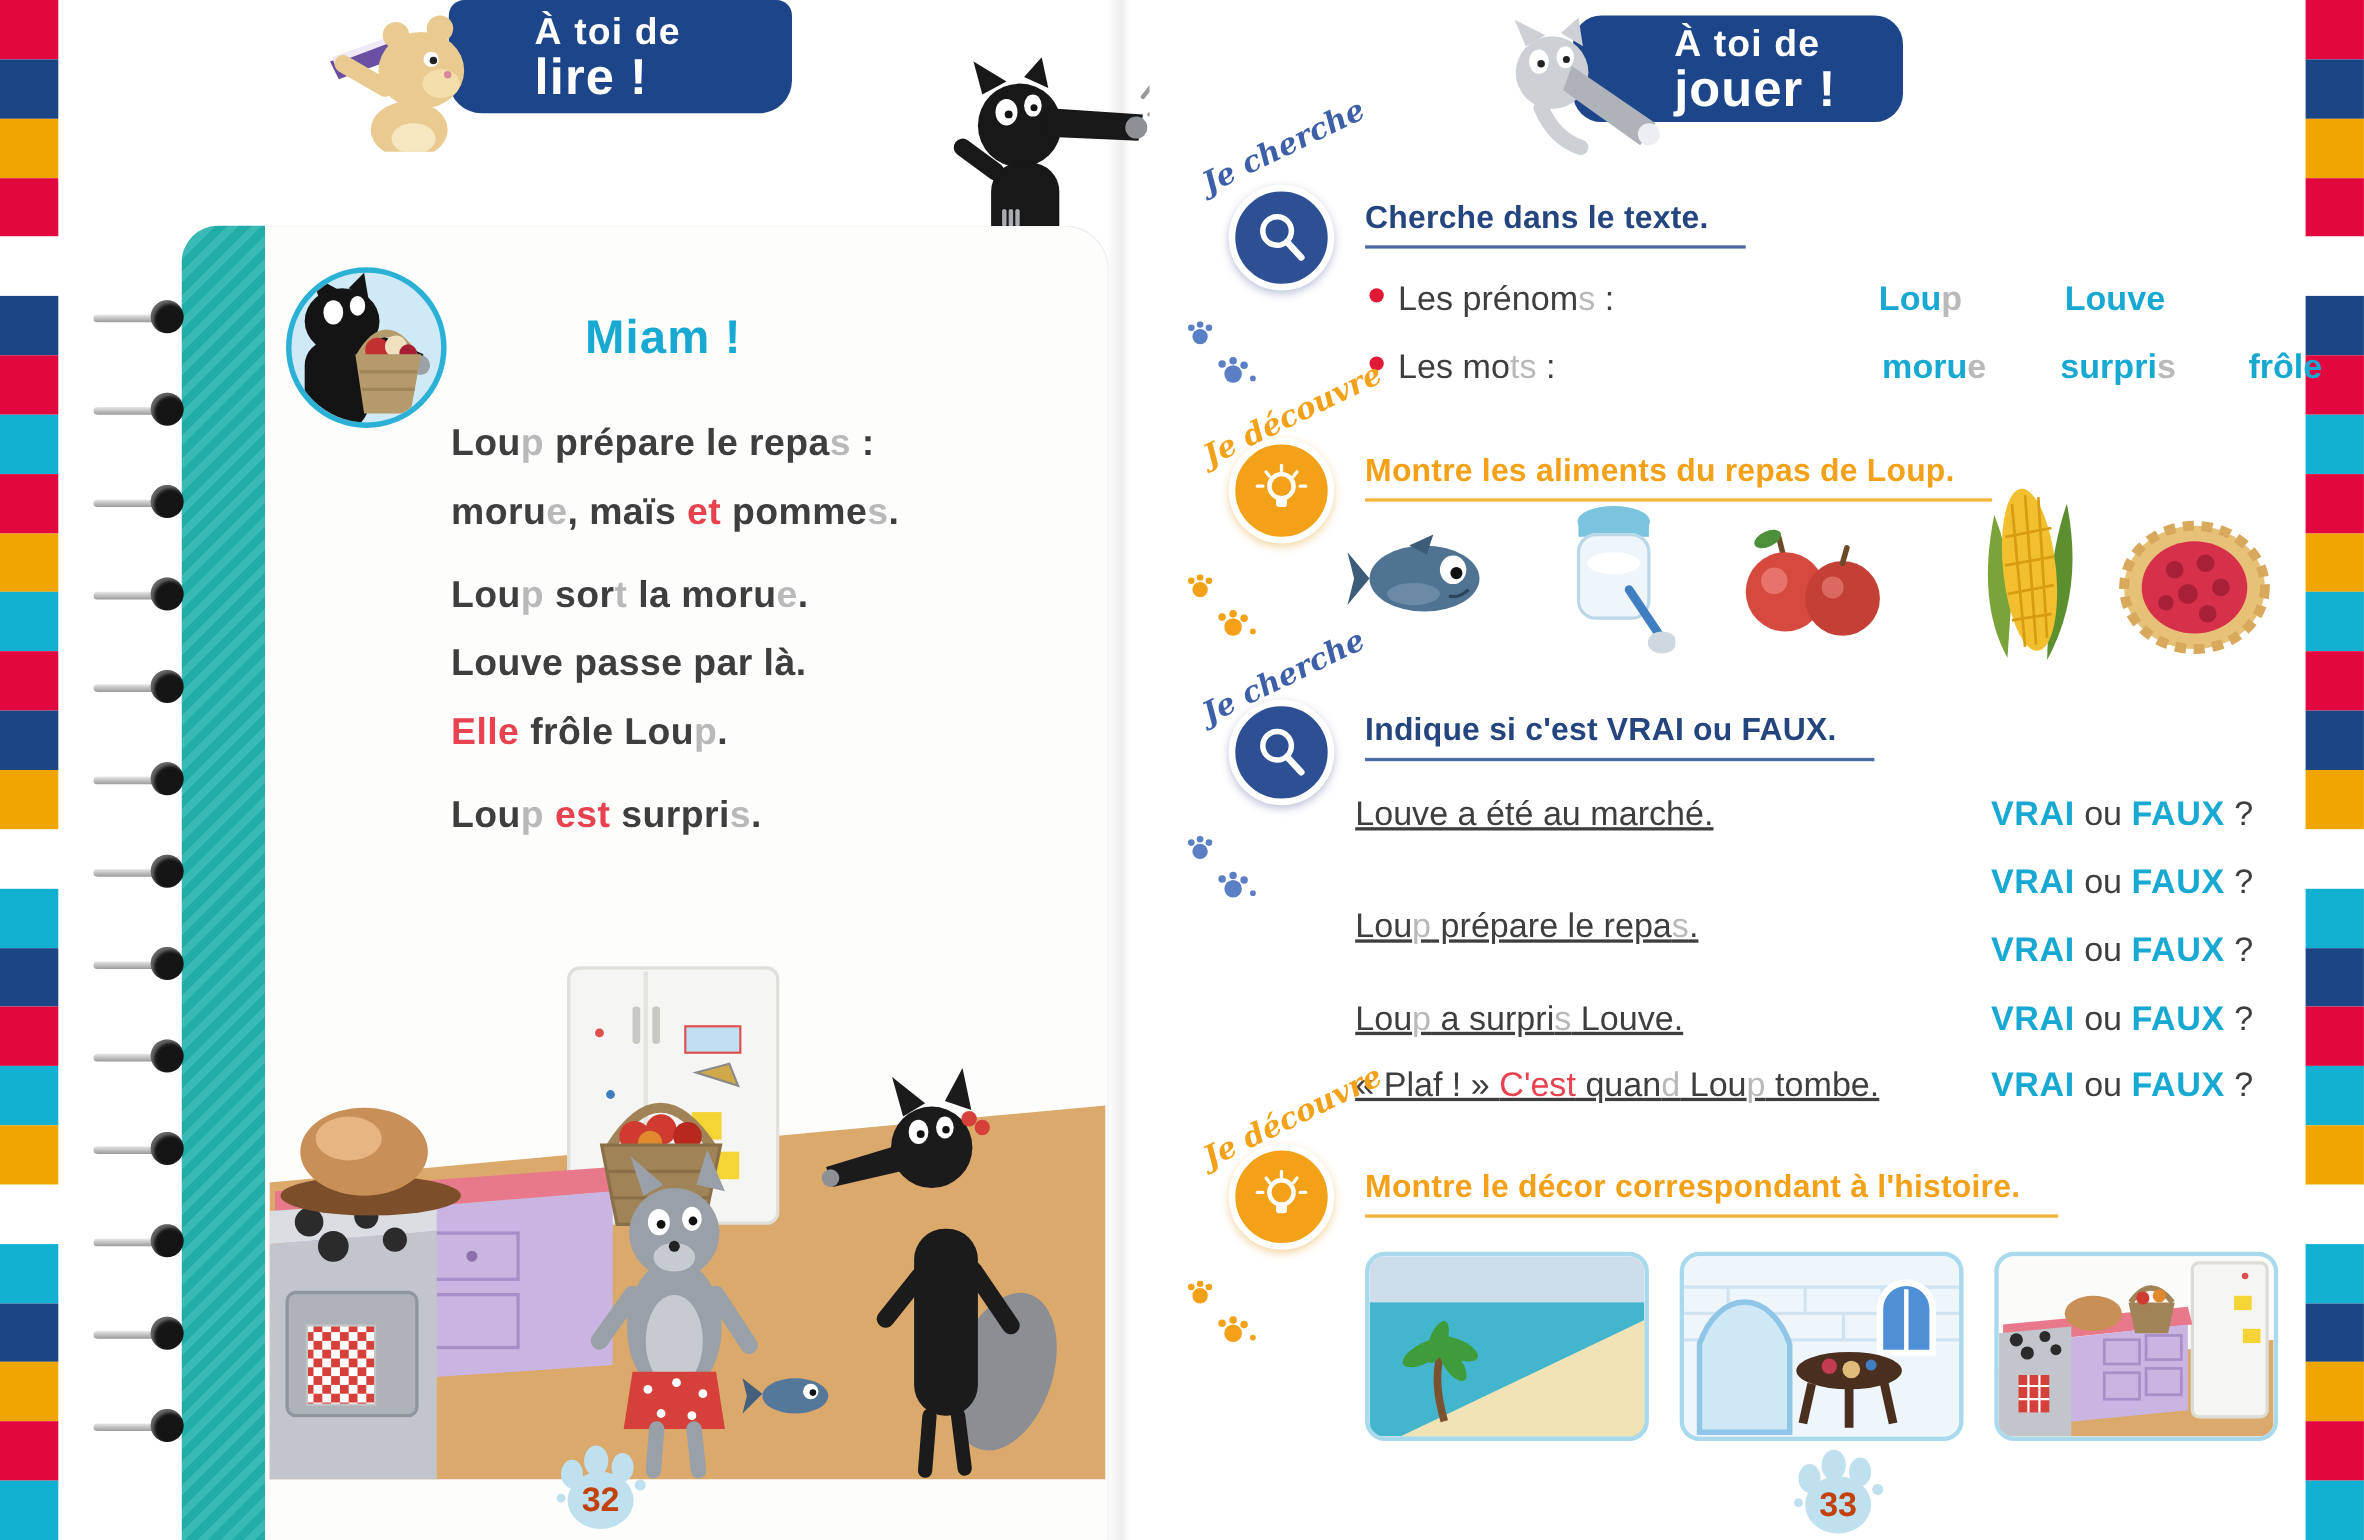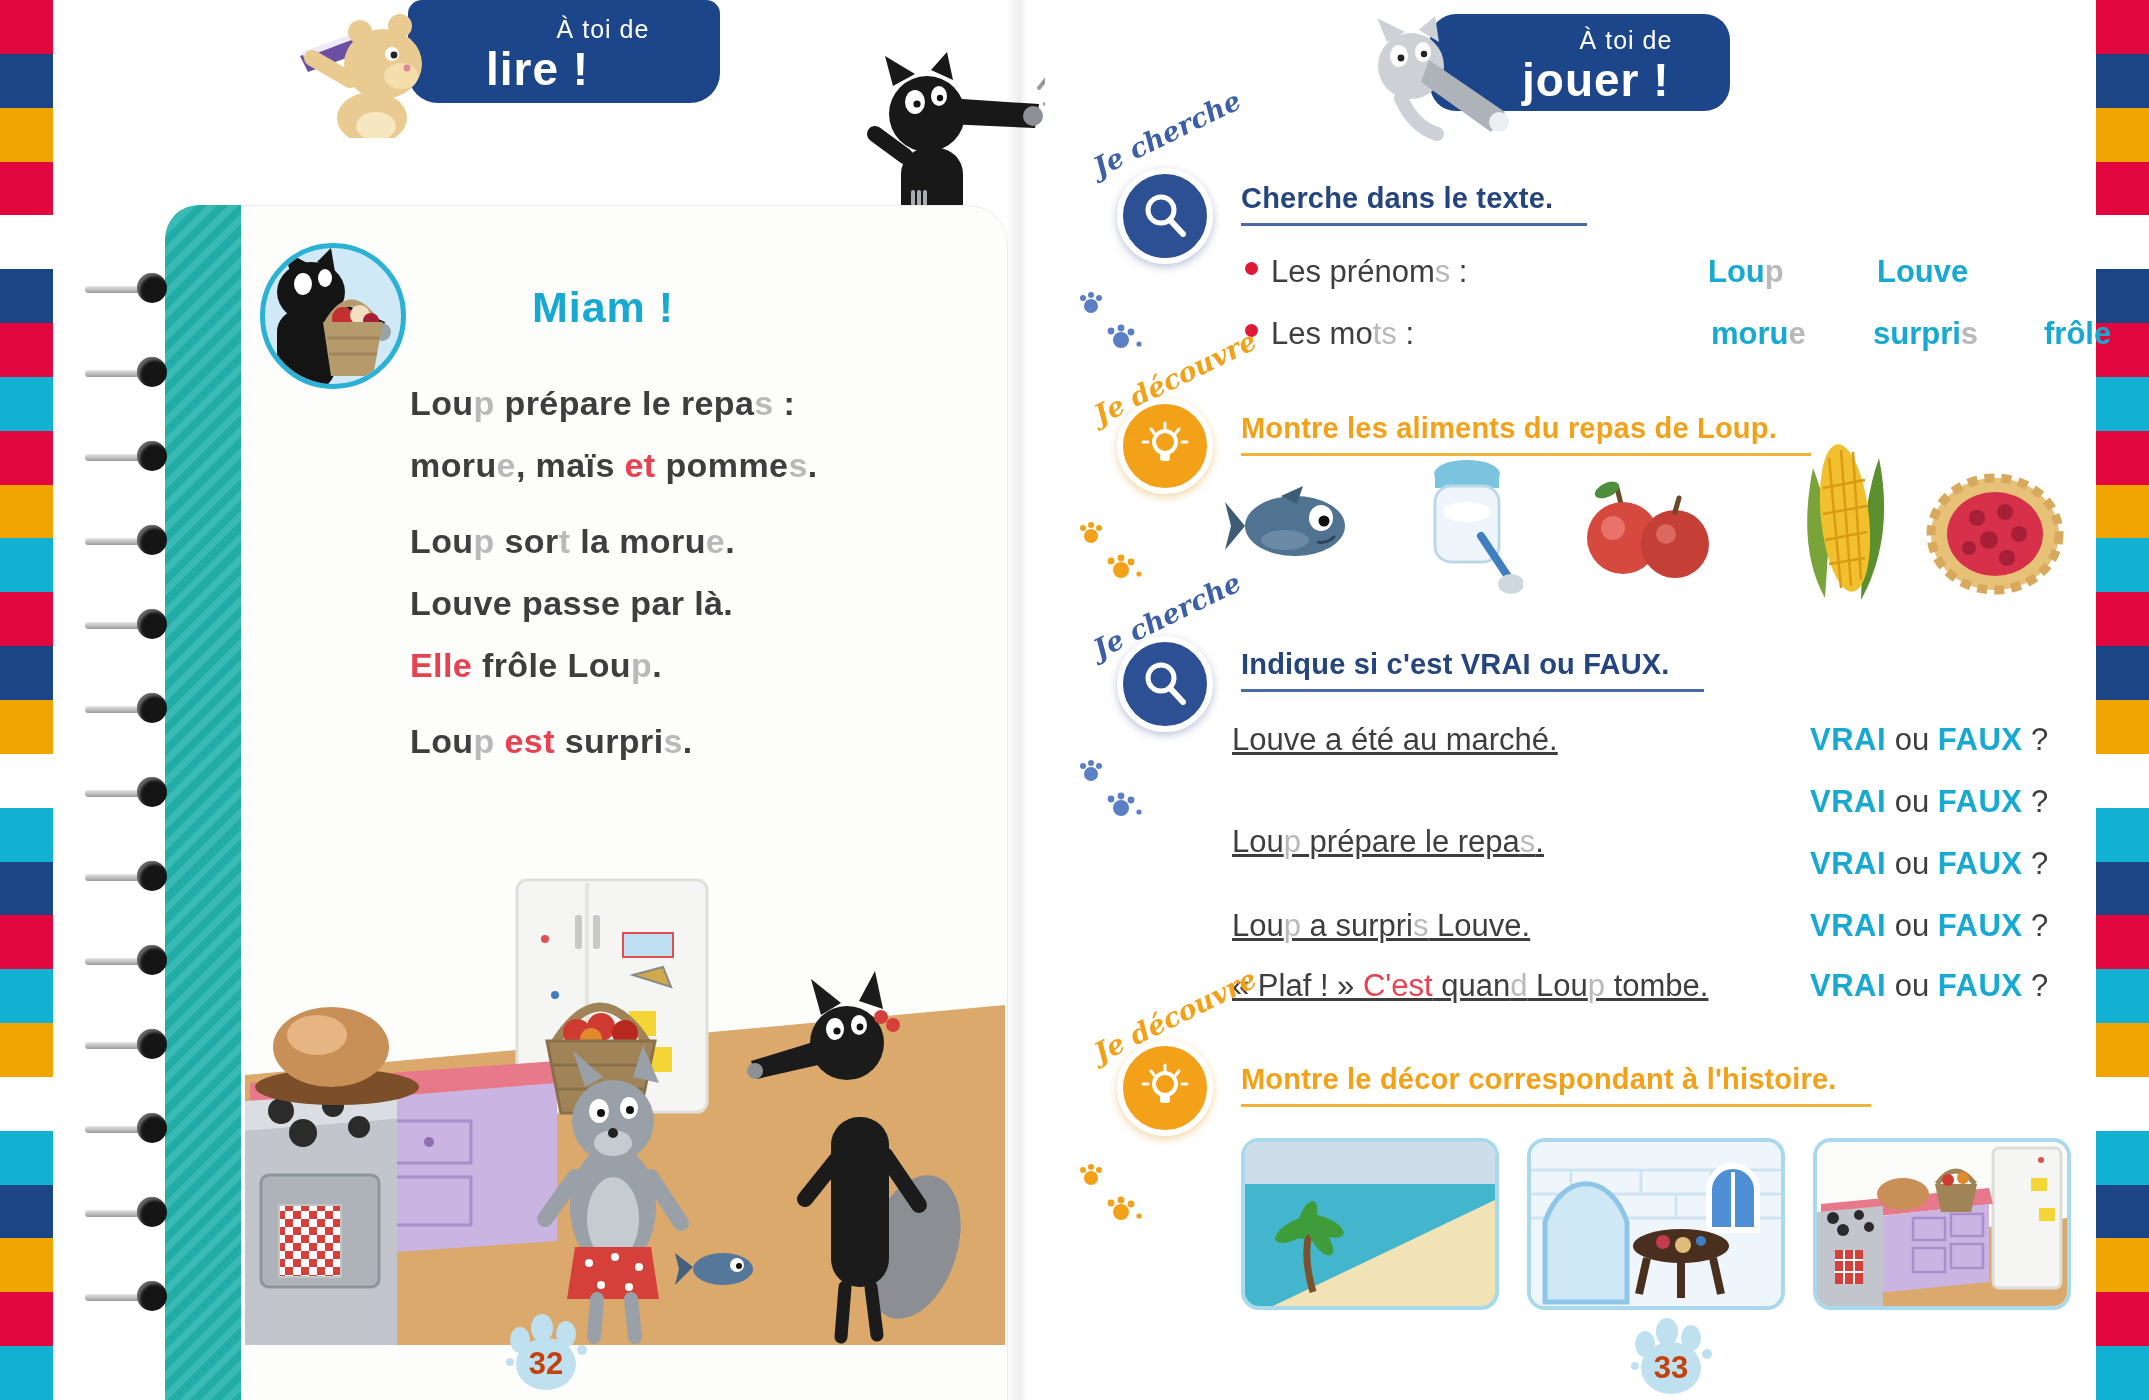--- a/index.html
+++ b/index.html
@@ -15,21 +15,21 @@
           background:linear-gradient(90deg,rgba(0,0,0,0) 0%,rgba(0,0,0,0.07) 45%,rgba(255,255,255,0) 70%);}
   
   .page{position:absolute;top:0;height:1400px;}
   #page-left{left:53px;width:955px;}
   #page-right{left:1035px;width:1060px;}
   
   .badge{position:absolute;background:#1d4589;color:#fff;border-radius:14px 14px 30px 30px;
          display:flex;flex-direction:column;justify-content:center;}
   #badge-lire{left:355px;top:0;width:312px;height:103px;padding-left:78px;box-sizing:border-box;}
   #badge-jouer{left:395px;top:14px;width:300px;height:97px;border-radius:26px;padding-left:92px;box-sizing:border-box;}
-  .badge .l1{font-size:25px;font-weight:400;letter-spacing:1px;line-height:34px;text-align:center;}
+  .badge .l1{font-size:34px;font-weight:700;letter-spacing:1px;line-height:34px;}
   .badge .l2{font-size:46px;font-weight:700;letter-spacing:1px;line-height:46px;}
   .badge-char{position:absolute;z-index:3;}
   
   #spine{position:absolute;left:112px;top:205px;width:76px;height:1195px;background:#23b2ac;
          border-radius:34px 0 0 0;
          background-image:repeating-linear-gradient(135deg,rgba(255,255,255,0.10) 0 7px,rgba(0,0,0,0.03) 7px 15px);}
   #note-page{position:absolute;left:188px;top:205px;width:766px;height:1195px;background:#fdfdfc;
              border-radius:0 40px 0 0;border-top:1px solid #ececec;border-right:1px solid #ececec;}
   .ring{position:absolute;left:32px;width:82px;height:13px;}
   .ring .wire{position:absolute;left:0;top:4px;width:70px;height:7px;border-radius:4px;

